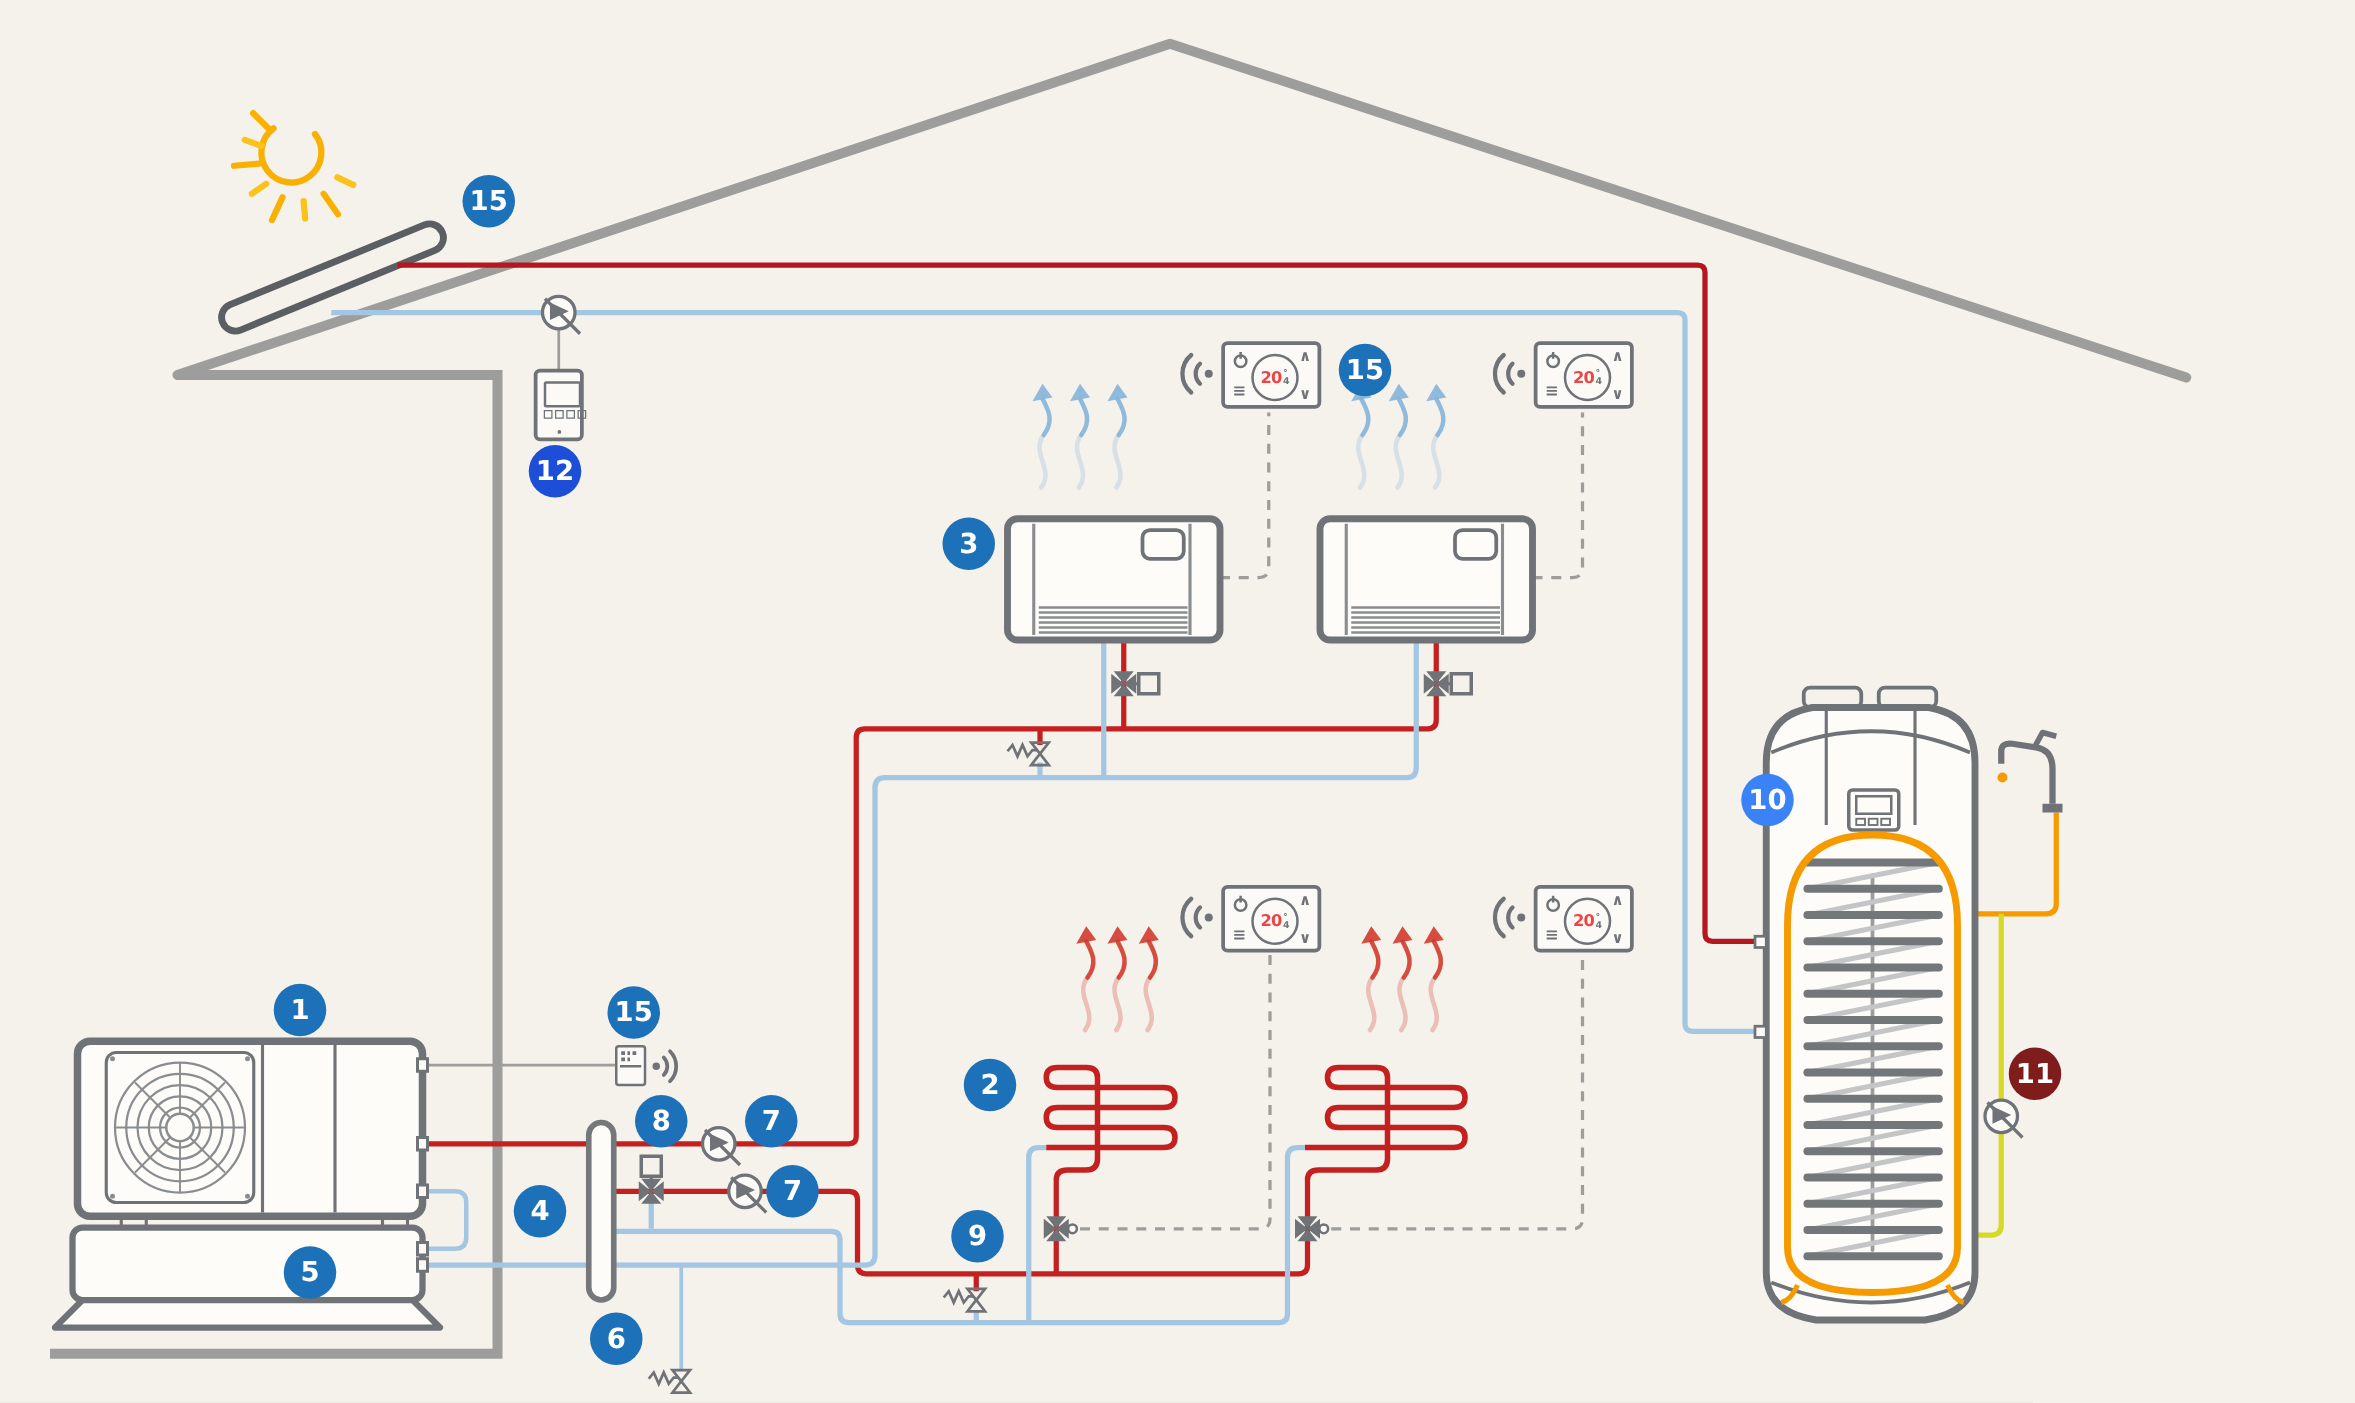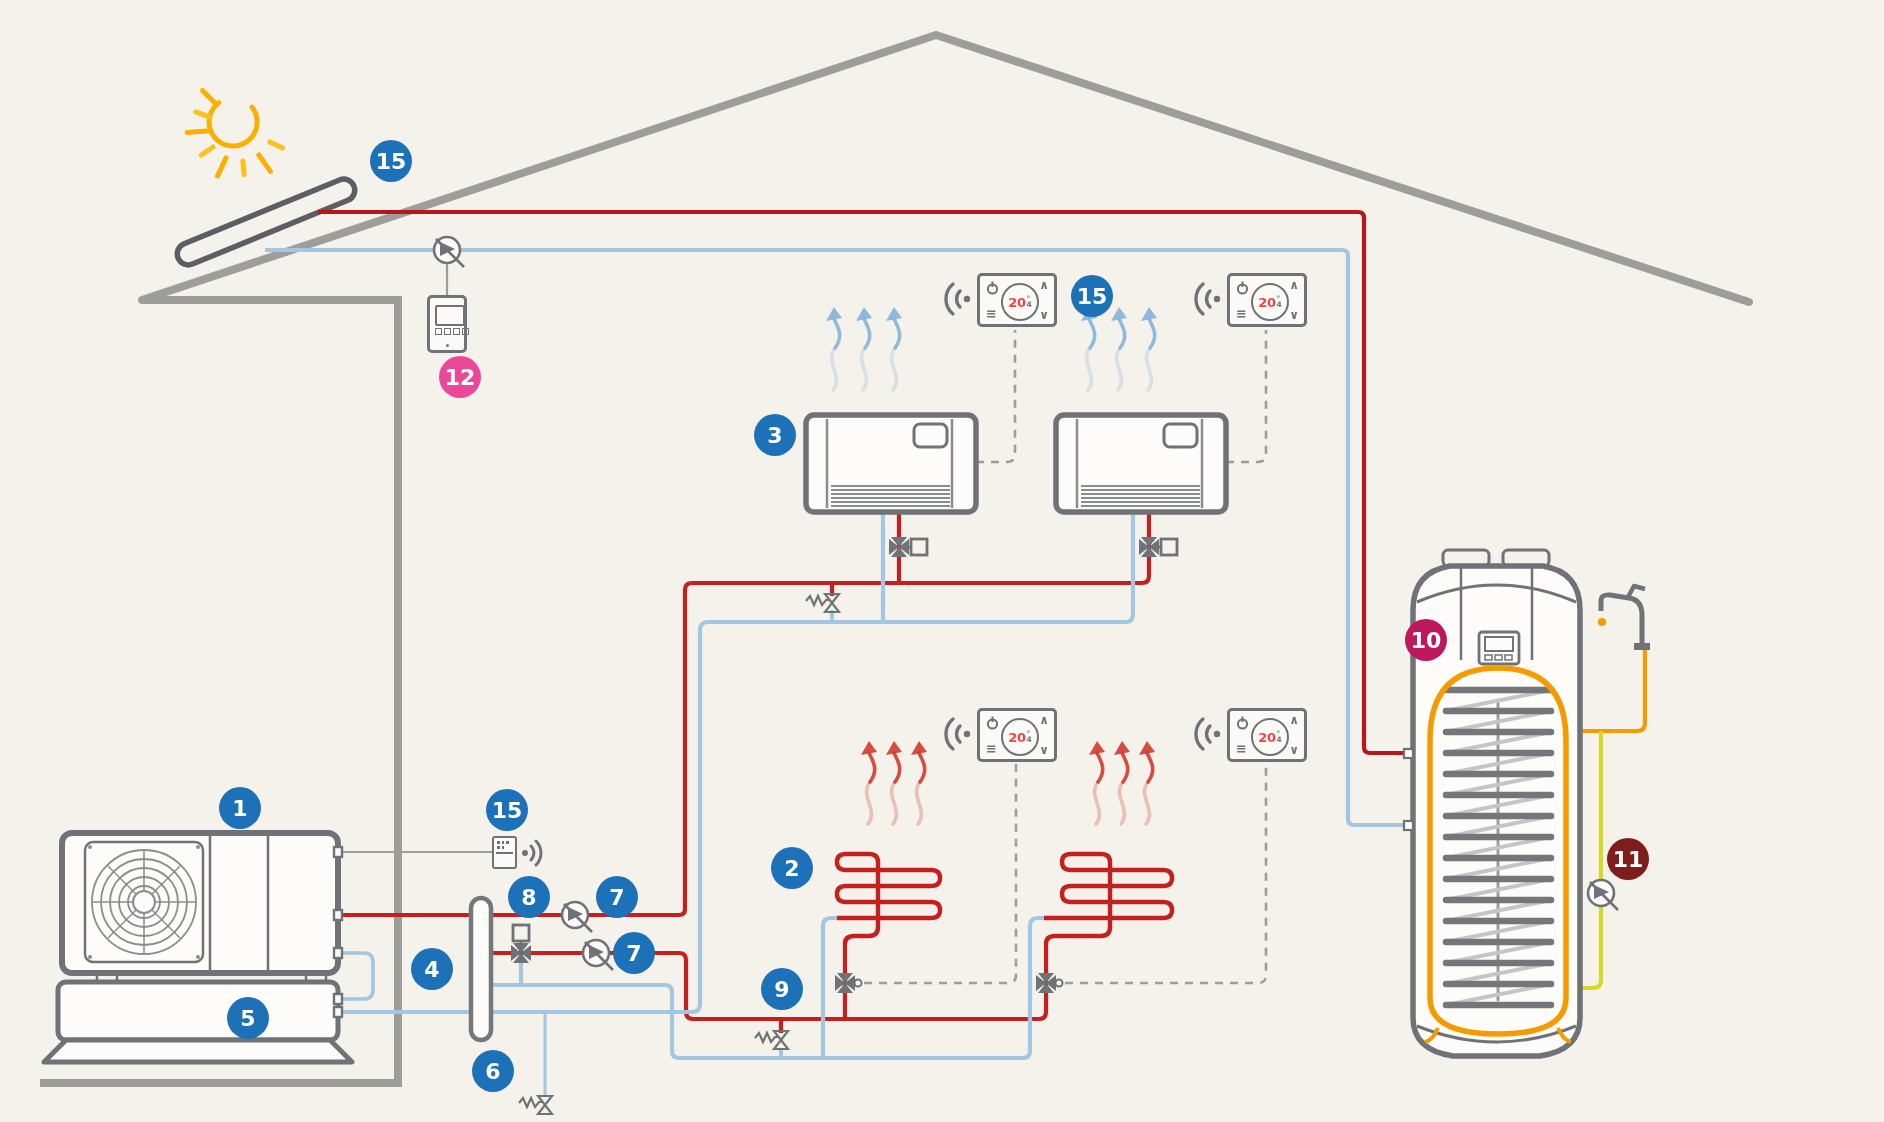--- a/index.html
+++ b/index.html
@@ -369,23 +369,23 @@
       <div class="badge" style="left: 240px; top: 808px; background: rgb(29, 113, 184);">1</div>
       <div class="badge" style="left: 792px; top: 868px; background: rgb(29, 113, 184);">2</div>
       <div class="badge" style="left: 775px; top: 435px; background: rgb(29, 113, 184);">3</div>
       <div class="badge" style="left: 432px; top: 969px; background: rgb(29, 113, 184);">4</div>
       <div class="badge" style="left: 248px; top: 1018px; background: rgb(29, 113, 184);">5</div>
       <div class="badge" style="left: 493px; top: 1071px; background: rgb(29, 113, 184);">6</div>
       <div class="badge" style="left: 617px; top: 897px; background: rgb(29, 113, 184);">7</div>
       <div class="badge" style="left: 634px; top: 953px; background: rgb(29, 113, 184);">7</div>
       <div class="badge" style="left: 529px; top: 897px; background: rgb(29, 113, 184);">8</div>
       <div class="badge" style="left: 782px; top: 989px; background: rgb(29, 113, 184);">9</div>
-      <div class="badge" style="left: 1414px; top: 640px; background: #be185d; margin-left: 12px;">10</div>
+      <div class="badge" style="left: 1414px; top: 640px; background: #3b82f6;">10</div>
       <div class="badge" style="left: 1628px; top: 859px; background: #7f1d1d;">11</div>
-      <div class="badge" style="left: 460px; top: 377px; background: #ec4899;">12</div>
+      <div class="badge" style="left: 444px; top: 377px; background: #1d4ed8;">12</div>
       <div class="badge" style="left: 391px; top: 161px; background: rgb(29, 113, 184);">15</div>
       <div class="badge" style="left: 1092px; top: 296px; background: rgb(29, 113, 184);">15</div>
       <div class="badge" style="left: 507px; top: 810px; background: rgb(29, 113, 184);">15</div>
     </div>
 <div id="thermos">
   <div class="thermo" style="left: 977px; top: 273px;">
     <svg class="wifi" width="28" height="38">
       <circle cx="23" cy="19" r="3.2" fill="#6f7377"></circle>
       <path d="M 16,11 A 11 11 0 0 0 16,27" fill="none" stroke="#6f7377" stroke-width="3.4" stroke-linecap="round"></path>
       <path d="M 9,4 A 19.5 19.5 0 0 0 9,34" fill="none" stroke="#6f7377" stroke-width="3.4" stroke-linecap="round"></path>

